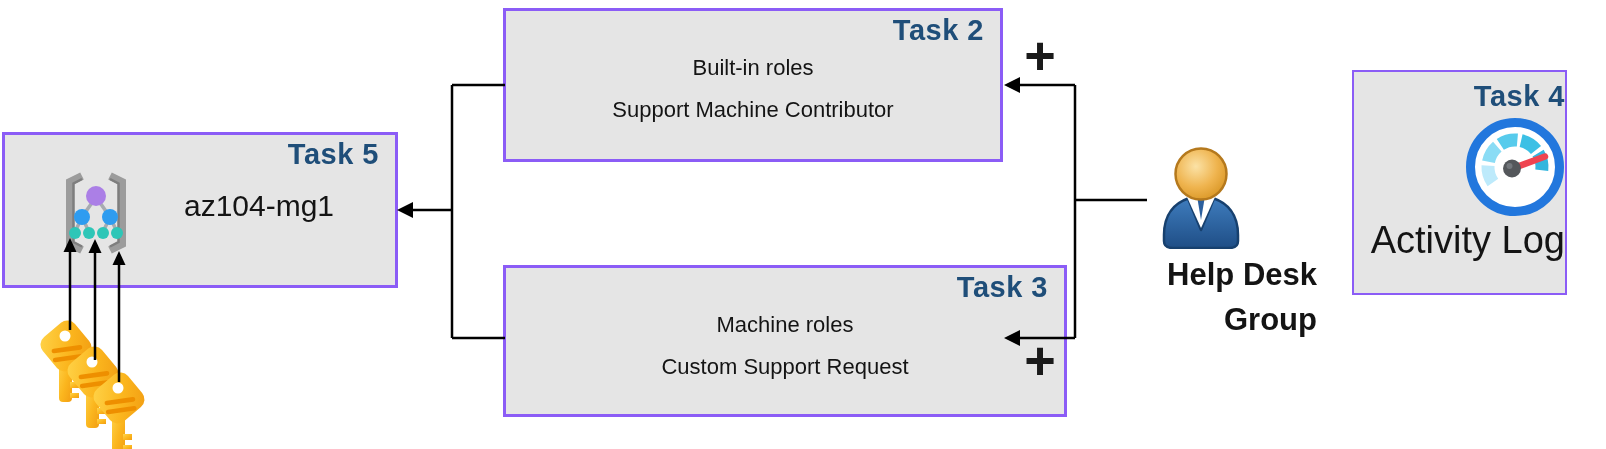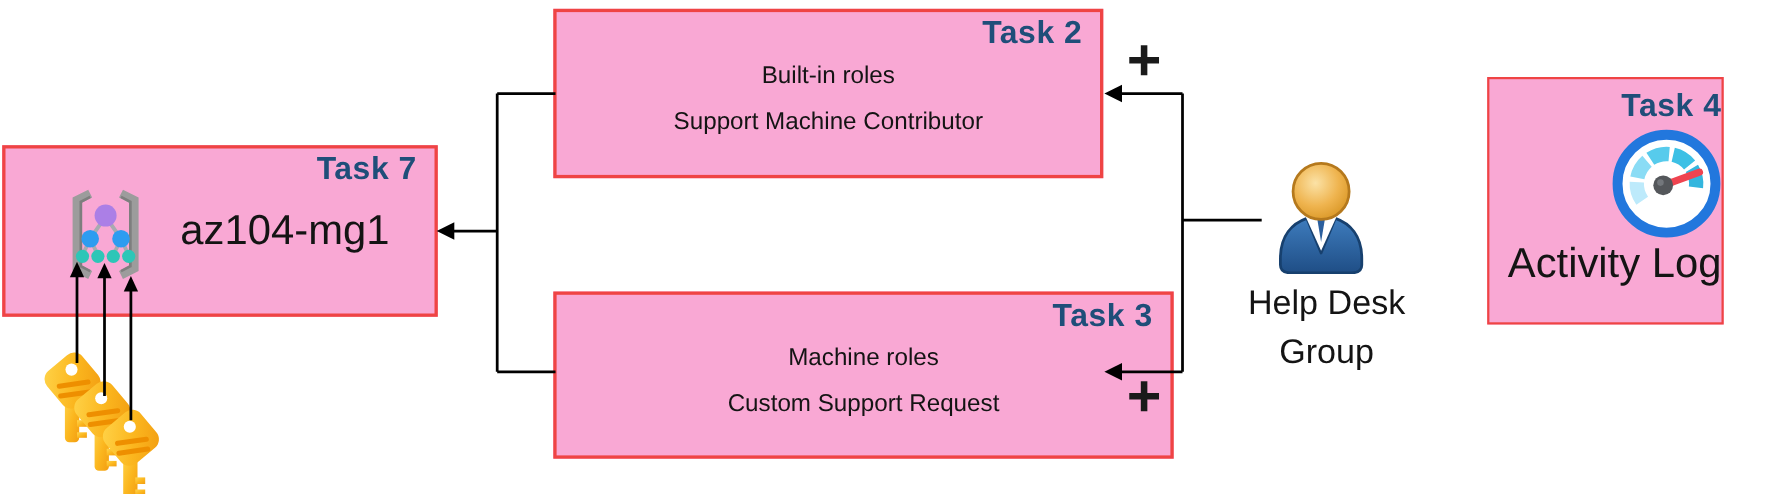--- a/index.html
+++ b/index.html
@@ -1,46 +1,46 @@
 <!DOCTYPE html>
 <html><head>
 <meta charset="utf-8">
 <style>
   html,body{margin:0;padding:0;background:#fff;}
   #canvas{
     position:relative;width:1606px;height:449px;background:#fff;overflow:hidden;
     font-family:"Liberation Sans","DejaVu Sans",sans-serif;color:#111;
   }
-  .box{position:absolute;background:#f9a8d4;border:3px solid #ef4444;box-sizing:border-box;}
+  .box{position:absolute;background:#e5e5e5;border:3px solid #8b5cf6;box-sizing:border-box;}
   .task-label{position:absolute;top:3px;right:16px;color:#1F4E79;font-weight:bold;font-size:29px;letter-spacing:.5px;}
   .lines{position:absolute;left:0;right:0;top:36px;text-align:center;font-size:22px;line-height:42px;color:#141414;}
   #task1{left:2px;top:132px;width:396px;height:156px;}
   #task2{left:503px;top:8px;width:500px;height:154px;}
   #task3{left:503px;top:265px;width:564px;height:152px;}
   #task4{left:1352px;top:70px;width:215px;height:225px;border-width:2px;display:flex;flex-direction:column;align-items:flex-end;}
   #task4 .t4-label{position:static;margin-top:8px;}
   #task1 .mg-icon{position:absolute;left:48px;top:36px;}
-  #task1 .t1-text{position:absolute;left:128px;right:10px;top:54px;text-align:center;font-size:38px;color:#141414;}
+  #task1 .t1-text{position:absolute;left:128px;right:10px;top:54px;text-align:center;font-size:30px;color:#141414;}
   .t4-caption{font-size:38px;color:#141414;margin-top:2px;}
   #gauge{margin-top:4px;}
-  #helpdesk-label{position:absolute;left:1095px;top:252px;width:222px;text-align:center;font-size:31px;line-height:45px;color:#141414;}
+  #helpdesk-label{position:absolute;left:1095px;top:252px;width:222px;text-align:right;font-size:31px;line-height:45px;color:#141414;font-weight:bold;}
   #person{position:absolute;left:1155px;top:147px;}
   #keys{position:absolute;left:20px;top:318px;}
   .plus{position:absolute;width:54px;height:54px;text-align:center;font-size:54px;font-weight:bold;color:#1a1a1a;line-height:50px;}
   #plus-top{left:1013px;top:30px;}
   #plus-bottom{left:1013px;top:335px;}
   #overlay{position:absolute;left:0;top:0;pointer-events:none;}
 </style>
 </head>
 <body>
 
 <div id="canvas">
 
   <div class="box" id="task1">
-    <span class="task-label">Task 7</span>
+    <span class="task-label">Task 5</span>
     <svg class="mg-icon" width="86" height="86" viewBox="0 0 86 86">
       <path d="M29,5 L17,11 L17,73 L29,79" stroke="#9C9C9C" stroke-width="8" fill="none"></path>
       <path d="M29,8 L20.5,12.5 L20.5,71 L29,75.5" stroke="#7E7E7E" stroke-width="2.5" fill="none"></path>
       <path d="M57,5 L69,11 L69,73 L57,79" stroke="#9C9C9C" stroke-width="8" fill="none"></path>
       <path d="M57,8 L65.5,12.5 L65.5,71 L57,75.5" stroke="#7E7E7E" stroke-width="2.5" fill="none"></path>
       <path d="M43,26 L29,46 M43,26 L57,46 M29,46 L22,61 M29,46 L36,61 M57,46 L50,61 M57,46 L64,61" stroke="#A7ABB0" stroke-width="3.5" fill="none"></path>
       <circle cx="43" cy="25" r="10" fill="#AB7FE6"></circle>
       <circle cx="29" cy="46" r="8" fill="#2E9CF0"></circle>
       <circle cx="57" cy="46" r="8" fill="#2E9CF0"></circle>
       <circle cx="22" cy="62" r="6" fill="#2EC6B7"></circle>

